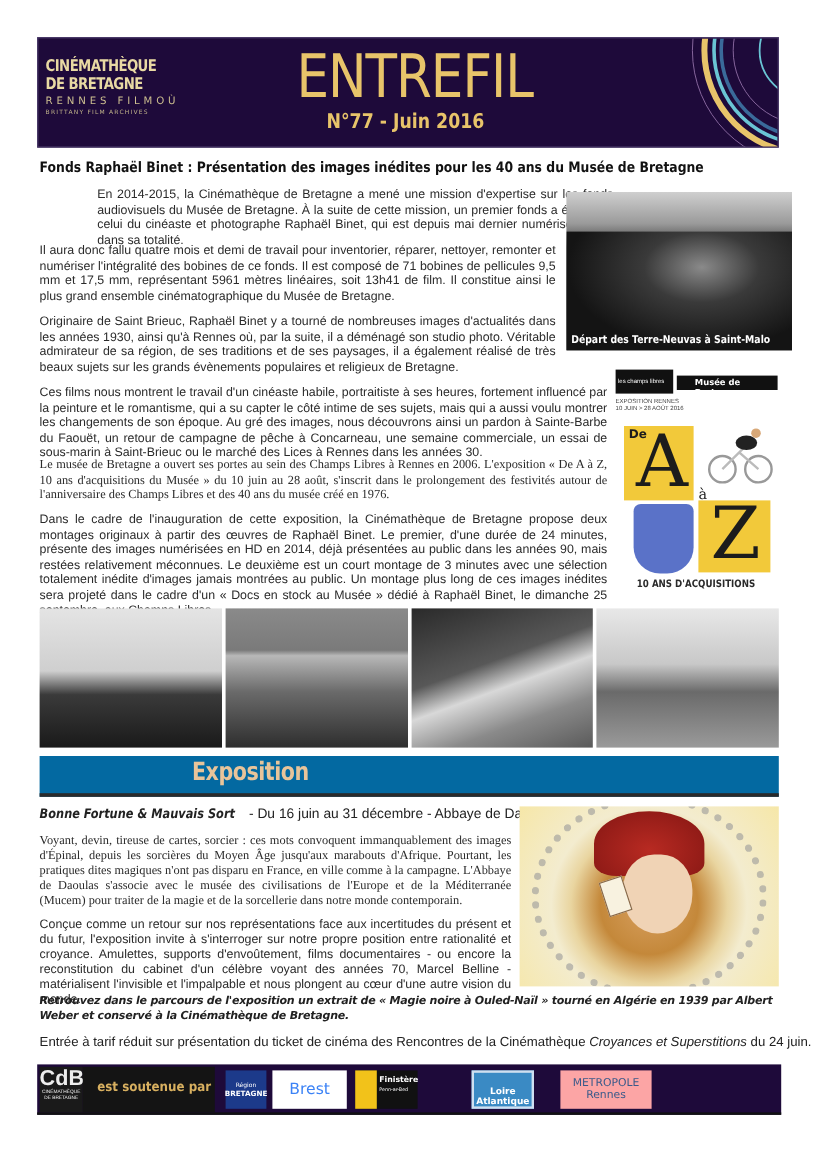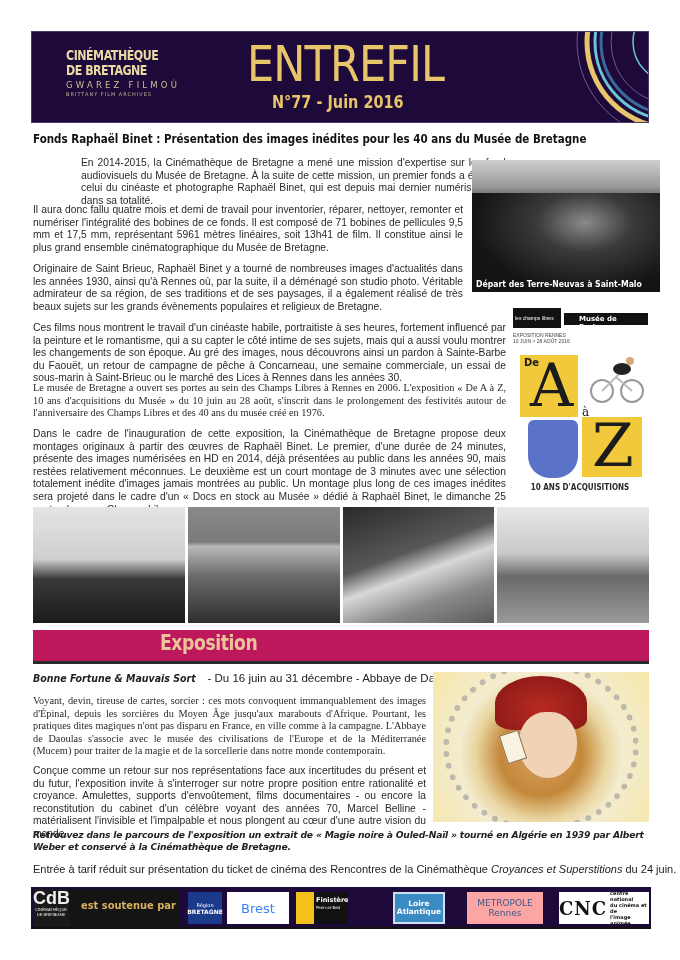--- a/index.html
+++ b/index.html
@@ -1,20 +1,20 @@
 <!DOCTYPE html>
 <html><head>
 <meta charset="utf-8">
 <style>
   * { margin: 0; padding: 0; box-sizing: border-box; }
   html, body { width: 680px; height: 960px; background: #ffffff; overflow: hidden; }
   body { font-family: "Liberation Sans Narrow", "Liberation Sans", sans-serif; color: #222; position: relative; }
 
   .banner { position: absolute; left: 31px; top: 31px; width: 618px; height: 92px; background: #1e0a3a; border: 1px solid #4a3a6a; overflow: hidden; }
-  .logo-block { position: absolute; left: 6px; top: 16px; width: 105px; color: #e8d9a3; margin-left: 28px; }
+  .logo-block { position: absolute; left: 6px; top: 16px; width: 105px; color: #e8d9a3; }
   .logo-l1, .logo-l2 { font-family: "DejaVu Sans", sans-serif; font-weight: bold; font-size: 13.5px; line-height: 15px; letter-spacing: -0.6px; transform: scaleX(0.82); transform-origin: left; white-space: nowrap; }
   .logo-l3 { font-family: "DejaVu Sans", sans-serif; font-size: 8.5px; letter-spacing: 3.2px; line-height: 11px; margin-top: 2px; white-space: nowrap; color: #cdbf90; }
   .logo-l4 { font-family: "DejaVu Sans", sans-serif; font-size: 5px; letter-spacing: 1px; line-height: 7px; white-space: nowrap; color: #bfb28a; }
   .title { position: absolute; left: 215px; top: 2px; font-family: "DejaVu Sans", sans-serif; font-size: 50px; font-weight: normal; color: #e8c46a; letter-spacing: -1px; transform: scaleX(0.86); transform-origin: left; line-height: 60px; }
   .issue { position: absolute; left: 240px; top: 60px; font-family: "DejaVu Sans", sans-serif; font-weight: bold; font-size: 17px; color: #e8c46a; transform: scaleX(0.85); transform-origin: left; white-space: nowrap; }
   .arcs { position: absolute; right: 0; top: 0; width: 95px; height: 92px; }
 
   .headline { position: absolute; left: 33px; top: 132px; font-family: "DejaVu Sans", sans-serif; font-weight: bold; font-size: 12px; color: #111; white-space: nowrap; transform: scaleX(0.86); transform-origin: left; }
 
   .para { position: absolute; left: 33px; font-size: 10.3px; line-height: 12.6px; color: #2a2a2a; text-align: justify; }
@@ -43,21 +43,21 @@
   .poster .swim { position: absolute; left: 18px; top: 115px; width: 50px; height: 58px; background: #5a72c8; border-radius: 6px 6px 22px 22px; }
   .poster .bottom { position: absolute; left: 0; right: 0; top: 177px; text-align: center; font-family: "DejaVu Sans", sans-serif; font-weight: bold; font-size: 8.5px; color: #2a2a2a; white-space: nowrap; transform: scaleX(0.85); }
 
   .film-strip { position: absolute; left: 33px; top: 507px; width: 616px; height: 116px; display: flex; gap: 3px; }
   .still { flex: 1; position: relative; overflow: hidden; }
   .still-1 { background: linear-gradient(180deg,#e4e4e4 0%,#cfcfcf 45%,#3a3a3a 62%,#1a1a1a 100%); }
   .still-2 { background: linear-gradient(180deg,#8a8a8a 0%,#7a7a7a 30%,#b8b8b8 34%,#6a6a6a 60%,#2e2e2e 100%); }
   .still-3 { background: linear-gradient(160deg,#2a2a2a 0%,#585858 40%,#d8d8d8 55%,#8a8a8a 75%,#5a5a5a 100%); }
   .still-4 { background: linear-gradient(180deg,#e8e8e8 0%,#c8c8c8 40%,#6a6a6a 60%,#9a9a9a 100%); }
 
-  .section-bar { position: absolute; left: 33px; top: 630px; width: 616px; height: 34px; background: #be185d; border-bottom: 3px solid #2a2a2a; }
+  .section-bar { position: absolute; left: 33px; top: 630px; width: 616px; height: 34px; background: #0369a1; border-bottom: 3px solid #2a2a2a; }
   .section-bar .lbl { position: absolute; left: 127px; top: 1px; font-family: "DejaVu Sans", sans-serif; font-weight: bold; font-size: 21px; color: #e8c49a; transform: scaleX(0.82); transform-origin: left; letter-spacing: -0.5px; }
 
   .expo-title { position: absolute; left: 33px; top: 672px; font-size: 11.5px; white-space: nowrap; color: #222; }
   .expo-title b { font-family: "DejaVu Sans", sans-serif; font-style: italic; font-weight: bold; font-size: 11px; display: inline-block; transform: scaleX(0.86); transform-origin: left; margin-right: -18px; }
 
   .ep1 { position: absolute; left: 33px; top: 695px; width: 393px; font-size: 10.3px; line-height: 12.6px; text-align: justify; color: #2a2a2a; font-family: Liberation Serif, serif; }
   .ep2 { position: absolute; left: 33px; top: 765px; width: 393px; font-size: 10.3px; line-height: 12.6px; text-align: justify; color: #2a2a2a; }
 
   .fortune { position: absolute; left: 433px; top: 672px; width: 216px; height: 150px; background: radial-gradient(circle at 50% 55%, #d8a060 0%, #c4883a 30%, #e9d5a0 48%, #f3eccf 60%, #f6e7a8 100%); overflow: hidden; }
   .fortune .hat { position: absolute; left: 62px; top: 4px; width: 92px; height: 54px; background: radial-gradient(ellipse at 50% 60%, #b82a22 0%, #8e1a16 80%); border-radius: 50% 50% 20% 20%; }
@@ -75,34 +75,34 @@
   .f-cdb .sm { font-size: 4px; line-height: 5px; }
   .f-dark { position: absolute; left: 38px; top: 2px; width: 110px; height: 38px; background: #141414; }
   .f-supp { position: absolute; left: 50px; top: 12px; font-family: "DejaVu Sans", sans-serif; font-weight: bold; font-size: 11px; color: #d8b060; white-space: nowrap; transform: scaleX(0.9); transform-origin: left; }
   .f-logo { position: absolute; top: 5px; height: 32px; display: flex; align-items: center; justify-content: center; font-family: "DejaVu Sans", sans-serif; text-align: center; }
   .f-bretagne { left: 157px; width: 34px; background: #1c3a8a; color: #fff; font-size: 5px; flex-direction: column; }
   .f-bretagne .b { font-weight: bold; font-size: 6px; }
   .f-brest { left: 196px; width: 62px; background: #fff; color: #3b82f6; font-size: 13px; }
   .f-finistere { left: 265px; width: 52px; background: #111; color: #fff; font-size: 6px; font-weight: bold; }
   .f-finistere .shield { position: absolute; left: 0; top: 0; width: 18px; height: 32px; background: #f2c21a; }
   .f-finistere .txt { position: absolute; left: 20px; top: 4px; font-size: 6.5px; line-height: 8px; text-align: left; }
-  .f-loire { left: 362px; width: 52px; background: #3a8ac4; color: #fff; font-size: 7.5px; font-weight: bold; line-height: 8px; border: 2px solid #cfdff0; }
+  .f-loire { left: 362px; width: 52px; background: #3a8ac4; color: #fff; font-size: 7.5px; font-weight: bold; line-height: 8px; border: 2px solid #cfdff0; align-items: flex-end; }
   .f-metro { left: 436px; width: 76px; background: #fca5a5; color: #3a5a8a; font-size: 9px; }
   .f-cnc { left: 528px; width: 90px; background: #fff; color: #111; }
   .f-cnc .big { font-family: "DejaVu Serif", serif; font-weight: bold; font-size: 18px; letter-spacing: 1px; }
   .f-cnc .small { font-size: 5px; line-height: 6px; text-align: left; margin-left: 3px; font-weight: bold; }
 </style>
 </head>
 <body>
 
 <div class="banner">
   <div class="logo-block">
     <div class="logo-l1">CINÉMATHÈQUE</div>
     <div class="logo-l2">DE BRETAGNE</div>
-    <div class="logo-l3">GWAREZ FILMOÙ</div>
+    <div class="logo-l3">RENNES FILMOÙ</div>
     <div class="logo-l4">BRITTANY FILM ARCHIVES</div>
   </div>
   <div class="title">ENTREFIL</div>
   <div class="issue">N°77 - Juin 2016</div>
   <svg class="arcs" viewBox="0 0 95 92">
     <circle cx="120" cy="10" r="62" fill="none" stroke="#8a6aa0" stroke-width="0.8"></circle>
     <circle cx="120" cy="10" r="72" fill="none" stroke="#3a6a9a" stroke-width="3"></circle>
     <circle cx="120" cy="10" r="78" fill="none" stroke="#6ac4d4" stroke-width="3"></circle>
     <circle cx="120" cy="10" r="86" fill="none" stroke="#e8c46a" stroke-width="5"></circle>
     <circle cx="120" cy="10" r="96" fill="none" stroke="#8a6aa0" stroke-width="0.8"></circle>
@@ -200,21 +200,13 @@
   </div>
   <div class="f-logo f-loire">
     <div>
       <div>Loire</div>
       <div>Atlantique</div>
     </div>
   </div>
   <div class="f-logo f-metro">
     <span>METROPOLE Rennes</span>
   </div>
-  <div class="f-logo f-cnc">
-    <span class="big">CNC</span>
-    <div class="small">
-      <div>centre national</div>
-      <div>du cinéma et de</div>
-      <div>l'image animée</div>
-    </div>
-  </div>
 </div>
 
 </body></html>

